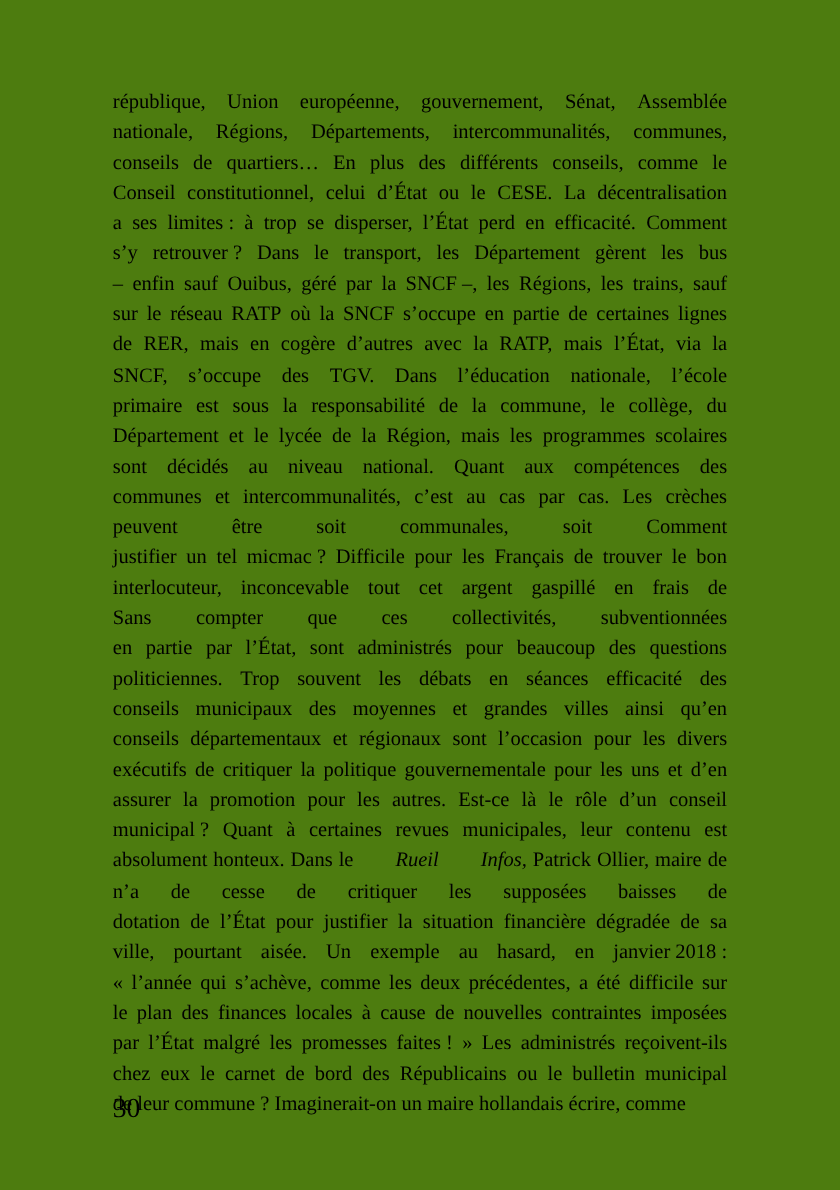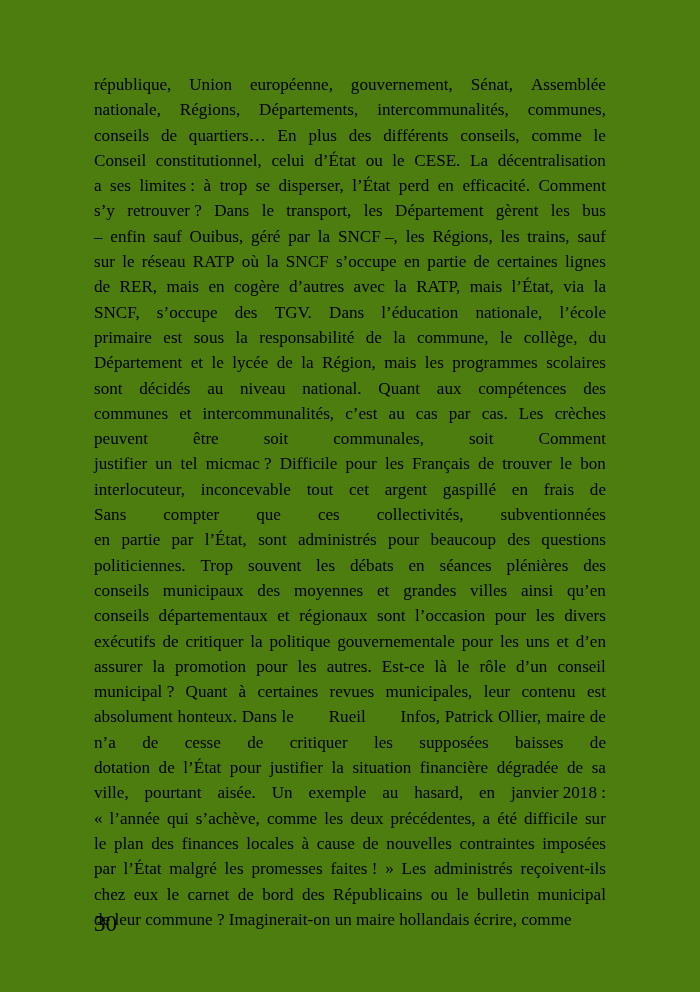--- a/index.html
+++ b/index.html
@@ -33,20 +33,21 @@
     white-space: pre;
     justify-content: space-between;
   }
   .line.last {
     justify-content: flex-start;
   }
   .line .w {
     white-space: pre;
   }
   .italic {
+    font-style: italic;
     margin-left: 30px;
   }
   .page-number {
     position: absolute;
     left: 94px;
     top: 913px;
     font-size: 23px;
     line-height: 22px;
   }
 </style>
@@ -68,21 +69,21 @@
       <div class="line"><span class="w">SNCF,</span><span class="w">s’occupe</span><span class="w">des</span><span class="w">TGV.</span><span class="w">Dans</span><span class="w">l’éducation</span><span class="w">nationale,</span><span class="w">l’école</span></div>
       <div class="line"><span class="w">primaire</span><span class="w">est</span><span class="w">sous</span><span class="w">la</span><span class="w">responsabilité</span><span class="w">de</span><span class="w">la</span><span class="w">commune,</span><span class="w">le</span><span class="w">collège,</span><span class="w">du</span></div>
       <div class="line"><span class="w">Département</span><span class="w">et</span><span class="w">le</span><span class="w">lycée</span><span class="w">de</span><span class="w">la</span><span class="w">Région,</span><span class="w">mais</span><span class="w">les</span><span class="w">programmes</span><span class="w">scolaires</span></div>
       <div class="line"><span class="w">sont</span><span class="w">décidés</span><span class="w">au</span><span class="w">niveau</span><span class="w">national.</span><span class="w">Quant</span><span class="w">aux</span><span class="w">compétences</span><span class="w">des</span></div>
       <div class="line"><span class="w">communes</span><span class="w">et</span><span class="w">intercommunalités,</span><span class="w">c’est</span><span class="w">au</span><span class="w">cas</span><span class="w">par</span><span class="w">cas.</span><span class="w">Les</span><span class="w">crèches</span></div>
       <div class="line"><span class="w">peuvent</span><span class="w">être</span><span class="w">soit</span><span class="w">communales,</span><span class="w">soit</span><span class="w">Comment</span></div>
       <div class="line"><span class="w">justifier</span><span class="w">un</span><span class="w">tel</span><span class="w">micmac ?</span><span class="w">Difficile</span><span class="w">pour</span><span class="w">les</span><span class="w">Français</span><span class="w">de</span><span class="w">trouver</span><span class="w">le</span><span class="w">bon</span></div>
       <div class="line"><span class="w">interlocuteur,</span><span class="w">inconcevable</span><span class="w">tout</span><span class="w">cet</span><span class="w">argent</span><span class="w">gaspillé</span><span class="w">en</span><span class="w">frais</span><span class="w">de</span></div>
       <div class="line"><span class="w">Sans</span><span class="w">compter</span><span class="w">que</span><span class="w">ces</span><span class="w">collectivités,</span><span class="w">subventionnées</span></div>
       <div class="line"><span class="w">en</span><span class="w">partie</span><span class="w">par</span><span class="w">l’État,</span><span class="w">sont</span><span class="w">administrés</span><span class="w">pour</span><span class="w">beaucoup</span><span class="w">des</span><span class="w">questions</span></div>
-      <div class="line"><span class="w">politiciennes.</span><span class="w">Trop</span><span class="w">souvent</span><span class="w">les</span><span class="w">débats</span><span class="w">en</span><span class="w">séances</span><span class="w">plénières</span><span class="w">des</span></div>
+      <div class="line"><span class="w">politiciennes.</span><span class="w">Trop</span><span class="w">souvent</span><span class="w">les</span><span class="w">débats</span><span class="w">en</span><span class="w">séances</span><span class="w">efficacité</span><span class="w">des</span></div>
       <div class="line"><span class="w">conseils</span><span class="w">municipaux</span><span class="w">des</span><span class="w">moyennes</span><span class="w">et</span><span class="w">grandes</span><span class="w">villes</span><span class="w">ainsi</span><span class="w">qu’en</span></div>
       <div class="line"><span class="w">conseils</span><span class="w">départementaux</span><span class="w">et</span><span class="w">régionaux</span><span class="w">sont</span><span class="w">l’occasion</span><span class="w">pour</span><span class="w">les</span><span class="w">divers</span></div>
       <div class="line"><span class="w">exécutifs</span><span class="w">de</span><span class="w">critiquer</span><span class="w">la</span><span class="w">politique</span><span class="w">gouvernementale</span><span class="w">pour</span><span class="w">les</span><span class="w">uns</span><span class="w">et</span><span class="w">d’en</span></div>
       <div class="line"><span class="w">assurer</span><span class="w">la</span><span class="w">promotion</span><span class="w">pour</span><span class="w">les</span><span class="w">autres.</span><span class="w">Est-ce</span><span class="w">là</span><span class="w">le</span><span class="w">rôle</span><span class="w">d’un</span><span class="w">conseil</span></div>
       <div class="line"><span class="w">municipal ?</span><span class="w">Quant</span><span class="w">à</span><span class="w">certaines</span><span class="w">revues</span><span class="w">municipales,</span><span class="w">leur</span><span class="w">contenu</span><span class="w">est</span></div>
       <div class="line"><span class="w">absolument</span><span class="w">honteux.</span><span class="w">Dans</span><span class="w">le</span><span class="w italic">Rueil</span><span class="w italic">Infos,</span><span class="w">Patrick</span><span class="w">Ollier,</span><span class="w">maire</span><span class="w">de</span></div>
       <div class="line"><span class="w">n’a</span><span class="w">de</span><span class="w">cesse</span><span class="w">de</span><span class="w">critiquer</span><span class="w">les</span><span class="w">supposées</span><span class="w">baisses</span><span class="w">de</span></div>
       <div class="line"><span class="w">dotation</span><span class="w">de</span><span class="w">l’État</span><span class="w">pour</span><span class="w">justifier</span><span class="w">la</span><span class="w">situation</span><span class="w">financière</span><span class="w">dégradée</span><span class="w">de</span><span class="w">sa</span></div>
       <div class="line"><span class="w">ville,</span><span class="w">pourtant</span><span class="w">aisée.</span><span class="w">Un</span><span class="w">exemple</span><span class="w">au</span><span class="w">hasard,</span><span class="w">en</span><span class="w">janvier 2018 :</span></div>
       <div class="line"><span class="w">«</span><span class="w">l’année</span><span class="w">qui</span><span class="w">s’achève,</span><span class="w">comme</span><span class="w">les</span><span class="w">deux</span><span class="w">précédentes,</span><span class="w">a</span><span class="w">été</span><span class="w">difficile</span><span class="w">sur</span></div>

